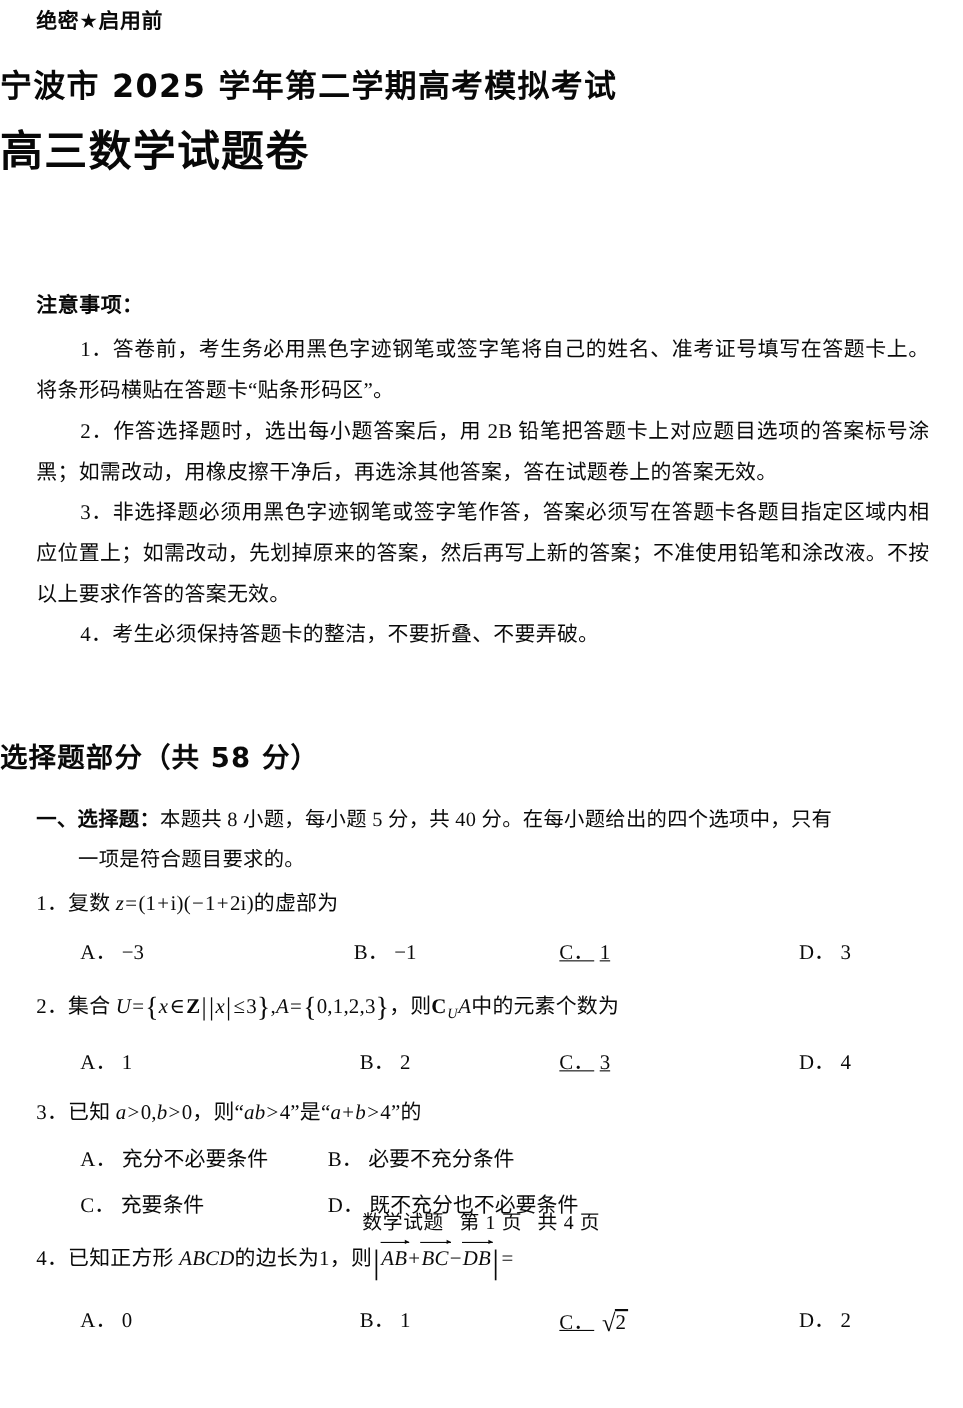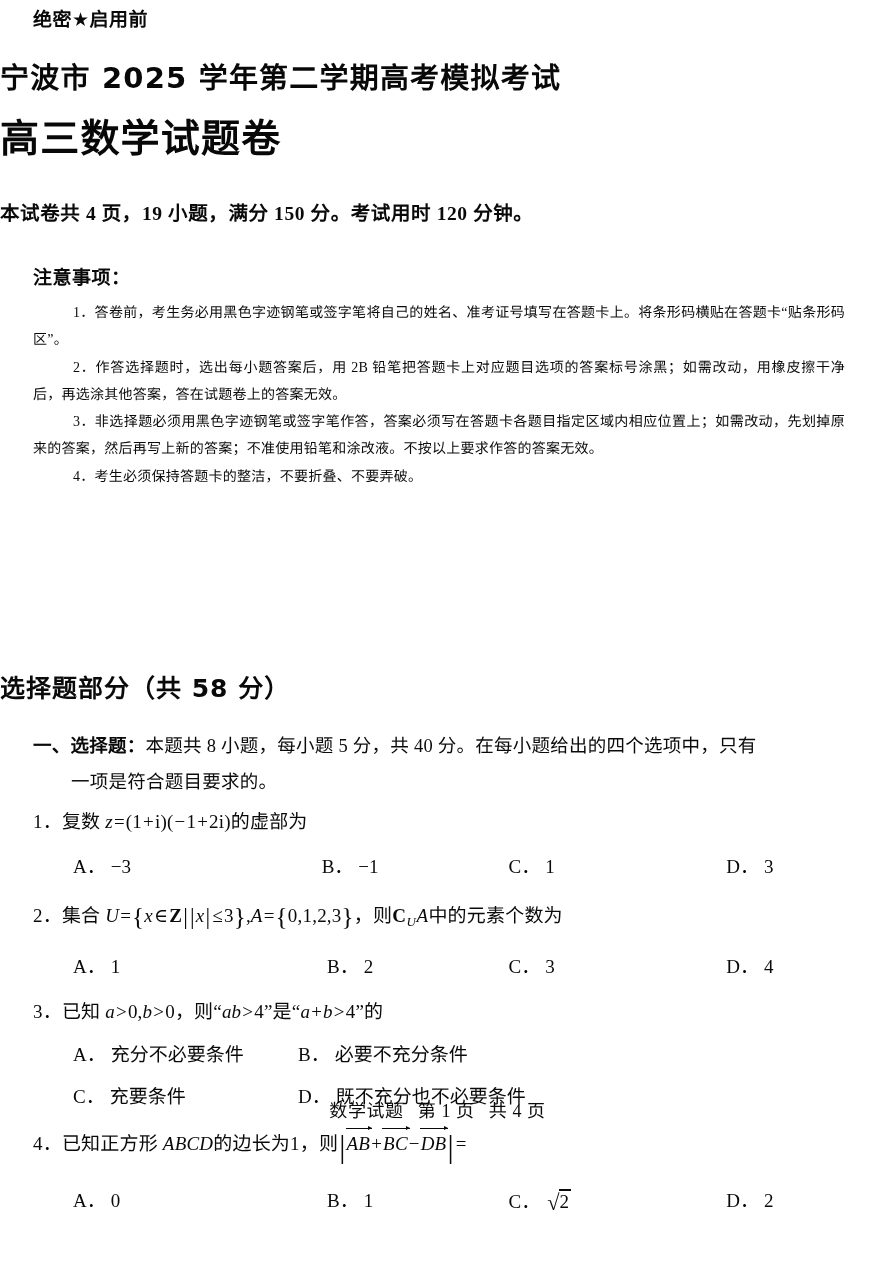--- a/index.html
+++ b/index.html
@@ -80,21 +80,21 @@
   }
   .notice-title {
     font-family: "Liberation Serif", "DejaVu Serif", serif;
     font-weight: 700;
     font-size: 19px;
     letter-spacing: 0.5px;
     margin-bottom: 10px;
   }
   .notice-item {
     font-family: "Liberation Serif", "DejaVu Serif", serif;
-    font-size: 14px;
+    font-size: 19px;
     line-height: 1.95;
     text-indent: 40px;
     letter-spacing: 0.25px;
     text-align: justify;
     text-justify: inter-character;
     margin: 0;
   }
 
   
   .section-heading {
@@ -158,21 +158,21 @@
     padding-left: 40px;
     font-family: "Liberation Serif", "DejaVu Serif", serif;
     font-size: 19px;
     line-height: 1.45;
   }
   .opts-row.four > .opt:nth-child(1) { width: 126px; }
   .opts-row.four > .opt:nth-child(2) { width: 126px; text-align: center; }
   .opts-row.four > .opt:nth-child(3) { width: 126px; }
   .opts-row.four > .opt:nth-child(4) { width: 126px; }
   .opts-row.four > .opt:nth-child(2) { margin-left: 99px; }
-  .opts-row.four > .opt:nth-child(3) { margin-left: 99px; }
+  .opts-row.four > .opt:nth-child(3) { margin-left: 99px; text-decoration: underline; }
   .opts-row.four > .opt:nth-child(4) { margin-left: 99px; }
 
   .opts-grid {
     margin-top: 14px;
     margin-bottom: 14px;
     padding-left: 40px;
     font-family: "Liberation Serif", "DejaVu Serif", serif;
     font-size: 19px;
   }
   .opts-grid .grow {
@@ -267,21 +267,20 @@
 </head>
 <body>
 
 <div class="page">
 
   <div class="secrecy">绝密★启用前</div>
 
   <div class="title-block">
     <div class="main-title">宁波市 2025 学年第二学期高考模拟考试</div>
     <div class="sub-title">高三数学试题卷</div>
-    <div class="exam-meta">本试卷共 4 页，19 小题，满分 150 分。考试用时 120 分钟。</div>
   </div>
 
   <div class="notice">
     <div class="notice-title">注意事项：</div>
     <p class="notice-item">1．答卷前，考生务必用黑色字迹钢笔或签字笔将自己的姓名、准考证号填写在答题卡上。将条形码横贴在答题卡“贴条形码区”。</p>
     <p class="notice-item">2．作答选择题时，选出每小题答案后，用 2B 铅笔把答题卡上对应题目选项的答案标号涂黑；如需改动，用橡皮擦干净后，再选涂其他答案，答在试题卷上的答案无效。</p>
     <p class="notice-item">3．非选择题必须用黑色字迹钢笔或签字笔作答，答案必须写在答题卡各题目指定区域内相应位置上；如需改动，先划掉原来的答案，然后再写上新的答案；不准使用铅笔和涂改液。不按以上要求作答的答案无效。</p>
     <p class="notice-item">4．考生必须保持答题卡的整洁，不要折叠、不要弄破。</p>
   </div>
 

